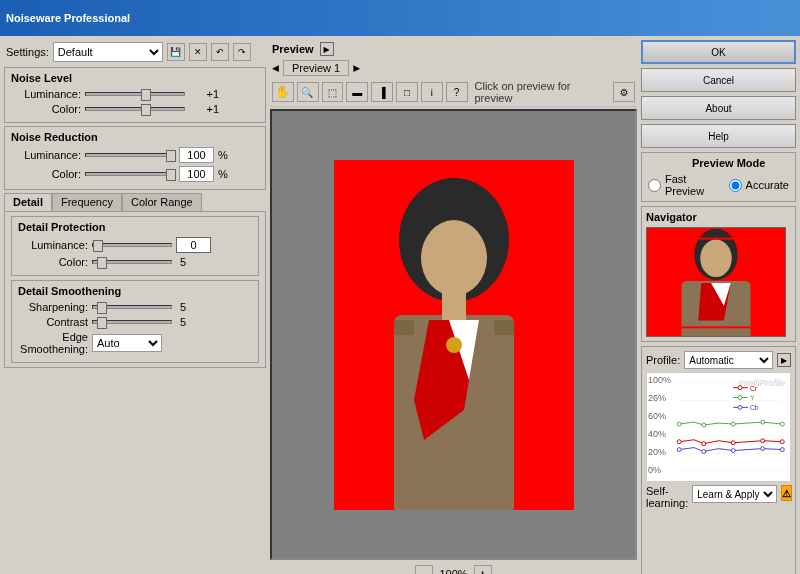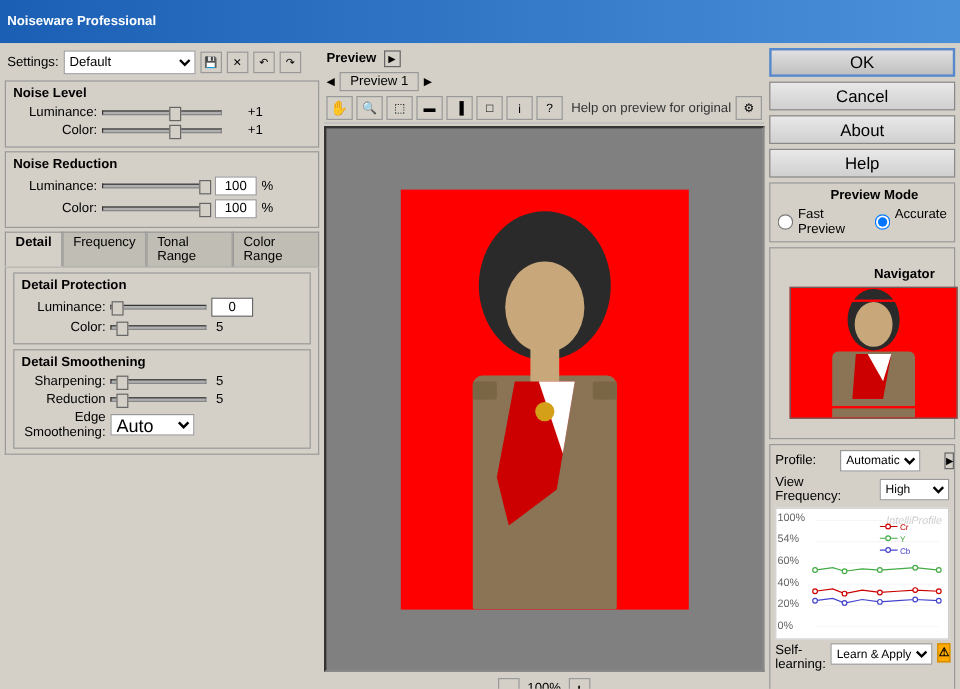--- a/index.html
+++ b/index.html
@@ -157,21 +157,21 @@
     .detail-input {
       width: 35px;
       height: 16px;
       border: 1px solid #666;
       background: white;
       text-align: center;
       font-size: 11px;
     }
     .dropdown-select {
       height: 18px;
-      font-size: 15px;
+      font-size: 11px;
       border: 1px solid #999;
       background: white;
       width: 70px;
     }
     .middle-panel {
       flex: 1;
       display: flex;
       flex-direction: column;
       gap: 2px;
     }
@@ -243,21 +243,21 @@
     }
     .right-panel {
       width: 155px;
       display: flex;
       flex-direction: column;
       gap: 4px;
     }
     .action-btn {
       width: 100%;
       height: 24px;
-      font-size: 14px;
+      font-size: 10px;
       cursor: pointer;
       border: 1px solid #888;
     }
     .ok-btn {
       background: linear-gradient(to bottom, #e0e0e0, #c0c0c0);
       border: 2px solid #5588cc;
     }
     .cancel-btn, .help-btn, .about-btn {
       background: linear-gradient(to bottom, #e8e8e8, #d0d0d0);
     }
@@ -265,27 +265,27 @@
       border: 1px solid #999;
       padding: 4px 6px;
     }
     .preview-mode-title {
       font-weight: bold;
       margin-bottom: 4px;
       padding-left: 44px;
     }
     .radio-row {
       display: flex;
+      align-items: center;
       gap: 4px;
       font-size: 11px;
     }
     .navigator-box {
       border: 1px solid #999;
-      padding: 16px;
-      text-align: right;
+      padding: 4px;
     }
     .navigator-title {
       font-weight: bold;
       margin-bottom: 4px;
     }
     .nav-image {
       width: 140px;
       height: 110px;
       background: red;
       border: 1px solid #666;
@@ -296,21 +296,21 @@
       justify-content: center;
     }
     .profile-box {
       border: 1px solid #999;
       padding: 4px;
       flex: 1;
     }
     .profile-row {
       display: flex;
       align-items: center;
-      gap: 20px;
+      gap: 4px;
       margin-bottom: 3px;
     }
     .profile-select {
       flex: 1;
       height: 18px;
       font-size: 10px;
       border: 1px solid #999;
       background: white;
     }
     .vf-select {
@@ -439,21 +439,20 @@
         </div>
         <div class="nr-value-box">100</div>
         <span class="percent-sign">%</span>
       </div>
     </div>
 
     <div>
       <div class="tabs-container">
         <div class="tab active">Detail</div>
         <div class="tab">Frequency</div>
-        <div class="tab">Tonal Range</div>
         <div class="tab">Color Range</div>
       </div>
       <div class="tab-content">
 
         <div class="panel-box" style="margin-bottom:4px;">
           <div class="panel-title">Detail Protection</div>
           <div class="slider-row">
             <span class="slider-label">Luminance:</span>
             <div class="slider-track" style="width:80px;">
               <div class="slider-thumb" style="left:0px;"></div>
@@ -472,21 +471,21 @@
         <div class="panel-box">
           <div class="panel-title">Detail Smoothening</div>
           <div class="slider-row">
             <span class="slider-label">Sharpening:</span>
             <div class="slider-track" style="width:80px;">
               <div class="slider-thumb" style="left:4px;"></div>
             </div>
             <span style="margin-left:4px;">5</span>
           </div>
           <div class="slider-row">
-            <span class="slider-label">Reduction</span>
+            <span class="slider-label">Contrast</span>
             <div class="slider-track" style="width:80px;">
               <div class="slider-thumb" style="left:4px;"></div>
             </div>
             <span style="margin-left:4px;">5</span>
           </div>
           <div class="slider-row">
             <span class="slider-label">Edge Smoothening:</span>
             <select class="dropdown-select">
               <option>Auto</option>
               <option>None</option>
@@ -518,21 +517,21 @@
 
     <div class="preview-toolbar">
       <div class="toolbar-btn">✋</div>
       <div class="toolbar-btn" style="font-size:10px;">🔍</div>
       <div class="toolbar-btn" style="font-size:10px;">⬚</div>
       <div class="toolbar-btn" style="font-size:10px;">▬</div>
       <div class="toolbar-btn" style="font-size:10px;">▐</div>
       <div class="toolbar-btn" style="font-size:10px;">□</div>
       <div class="toolbar-btn" style="font-size:10px;">ℹ</div>
       <div class="toolbar-btn" style="font-size:10px;">?</div>
-      <span class="preview-click-text">Help on preview for original</span>
+      <span class="preview-click-text">Click on preview for preview</span>
       <div class="toolbar-btn" style="font-size:10px; margin-left:auto;">⚙</div>
     </div>
 
     <div class="preview-image-area">
 
       <div style="width:240px; height:350px; background:red; position:relative; display:flex; align-items:flex-end; justify-content:center; overflow:hidden;">
         <svg width="240" height="350" viewBox="0 0 240 350">
 
           <ellipse cx="120" cy="90" rx="45" ry="52" fill="#8B6914"></ellipse>
 
@@ -600,34 +599,26 @@
     </div>
 
     <div class="profile-box">
       <div class="profile-row">
         <span>Profile:</span>
         <select class="profile-select">
           <option>Automatic</option>
         </select>
         <div class="play-btn">▶</div>
       </div>
-      <div class="profile-row">
-        <span>View Frequency:</span>
-        <select class="vf-select">
-          <option>High</option>
-          <option>Medium</option>
-          <option>Low</option>
-        </select>
-      </div>
 
       <div class="chart-area">
         <span class="intelliprofile-text">IntelliProfile</span>
 
         <span class="chart-label" style="left:1px; top:2px;">100%</span>
-        <span class="chart-label" style="left:1px; top:20px;">54%</span>
+        <span class="chart-label" style="left:1px; top:20px;">26%</span>
         <span class="chart-label" style="left:1px; top:38px;">60%</span>
         <span class="chart-label" style="left:1px; top:56px;">40%</span>
         <span class="chart-label" style="left:1px; top:74px;">20%</span>
         <span class="chart-label" style="left:1px; top:92px;">0%</span>
         <svg width="100%" height="100%" viewBox="0 0 140 110" style="position:absolute; left:0; top:0;">
 
           <line x1="30" y1="10" x2="135" y2="10" stroke="#eee" stroke-width="0.5"></line>
           <line x1="30" y1="28" x2="135" y2="28" stroke="#eee" stroke-width="0.5"></line>
           <line x1="30" y1="46" x2="135" y2="46" stroke="#eee" stroke-width="0.5"></line>
           <line x1="30" y1="64" x2="135" y2="64" stroke="#eee" stroke-width="0.5"></line>

